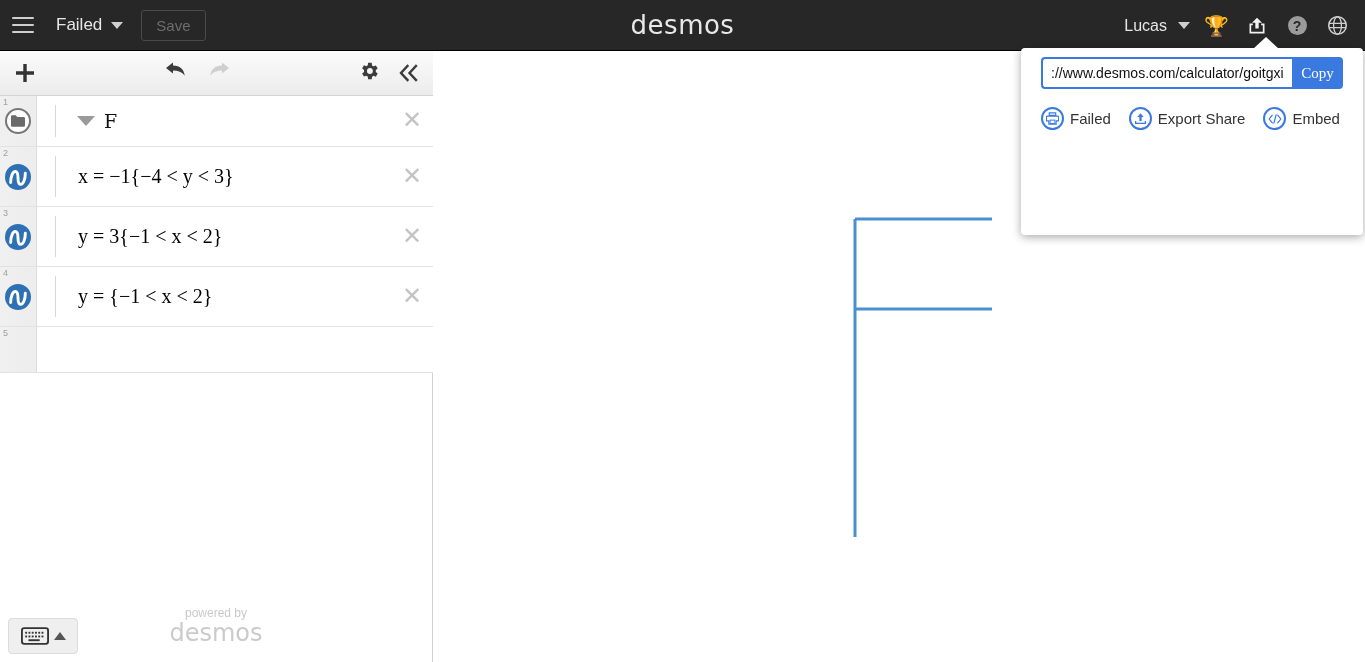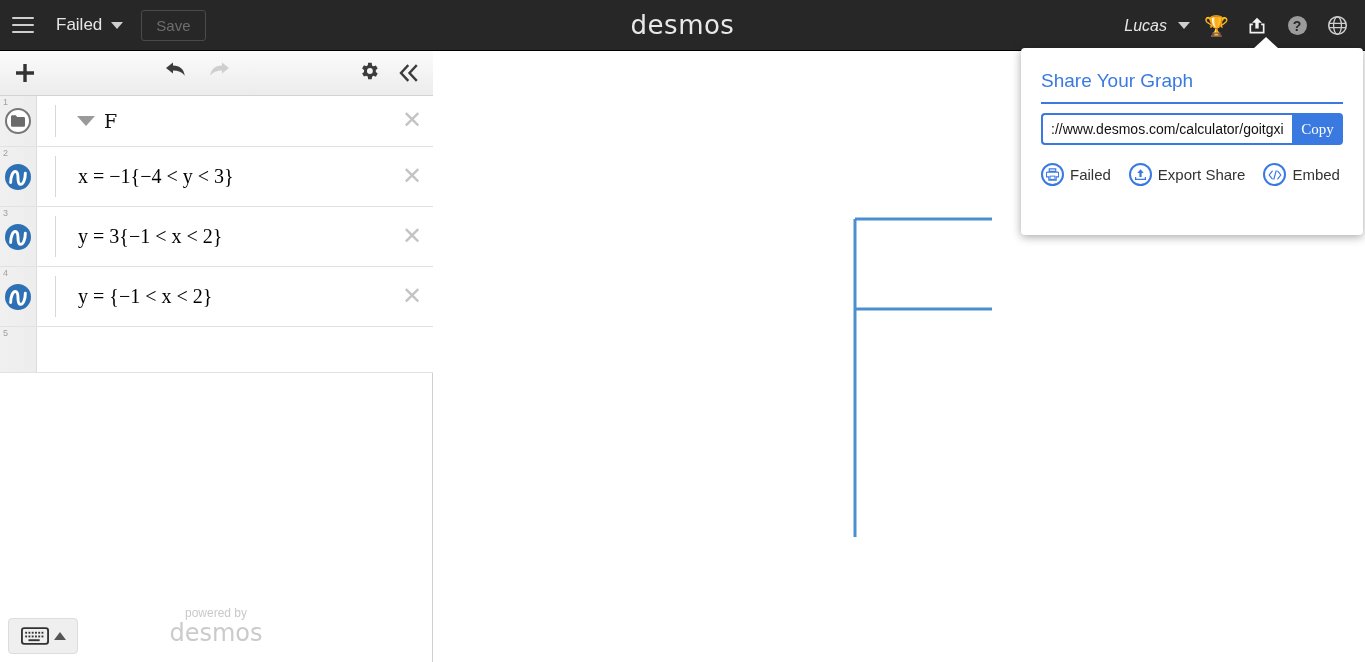--- a/index.html
+++ b/index.html
@@ -37,21 +37,21 @@
   }
   .brand {
     position: absolute; left: 50%; top: 50%; transform: translate(-50%,-50%);
     color: #e8e8e8; font-size: 26px; letter-spacing: .5px;
     font-family: "DejaVu Sans", sans-serif;
   }
   .hdr-right {
     position: absolute; right: 8px; top: 0; height: 51px;
     display: flex; align-items: center; gap: 0;
   }
-  .user-name { color: #e6e6e6; font-size: 16px; font-style: italic; }
+  .user-name { color: #e6e6e6; font-size: 16px; }
   .hdr-icon {
     width: 40px; height: 51px; display: flex; align-items: center;
     justify-content: center; cursor: pointer;
   }
   .trophy { font-size: 20px; line-height: 1; }
   .share-ico { width: 20px; height: 20px; display: block; }
   .help-ico {
     width: 19px; height: 19px; border-radius: 50%; background: #9b9b9b;
     color: #272727; font-size: 14px; font-weight: bold; display: flex;
     align-items: center; justify-content: center; line-height: 1;
@@ -383,21 +383,20 @@
       <g stroke="#4b8fd0" stroke-width="3" stroke-linecap="butt" fill="none">
         <line x1="421" y1="168" x2="421" y2="486"></line>
         <line x1="421" y1="168" x2="558" y2="168"></line>
         <line x1="421" y1="258" x2="558" y2="258"></line>
       </g>
     </svg>
   </div>
 
   <div class="popup">
     <div class="popup-arrow"></div>
-    <div class="popup-title">Share Your Graph</div>
     <div class="link-row">
       <input class="link-input" type="text" value="://www.desmos.com/calculator/goitgxirwf" style="">
       <button class="copy-btn">Copy</button>
     </div>
     <div class="pop-actions">
       <div class="pop-action">
         <span class="pa-circle">
           <svg width="13" height="13" viewBox="0 0 16 16">
             <path d="M4 1h8v3H4V1zM1.8 5h12.4c.8 0 1.3.6 1.3 1.3V11h-3v4H3.5v-4h-3V6.3C.5 5.6 1 5 1.8 5z" fill="none" stroke="#3a7ae0" stroke-width="1.4"></path>
             <rect x="5" y="10" width="6" height="4" fill="none" stroke="#3a7ae0" stroke-width="1.2"></rect>

